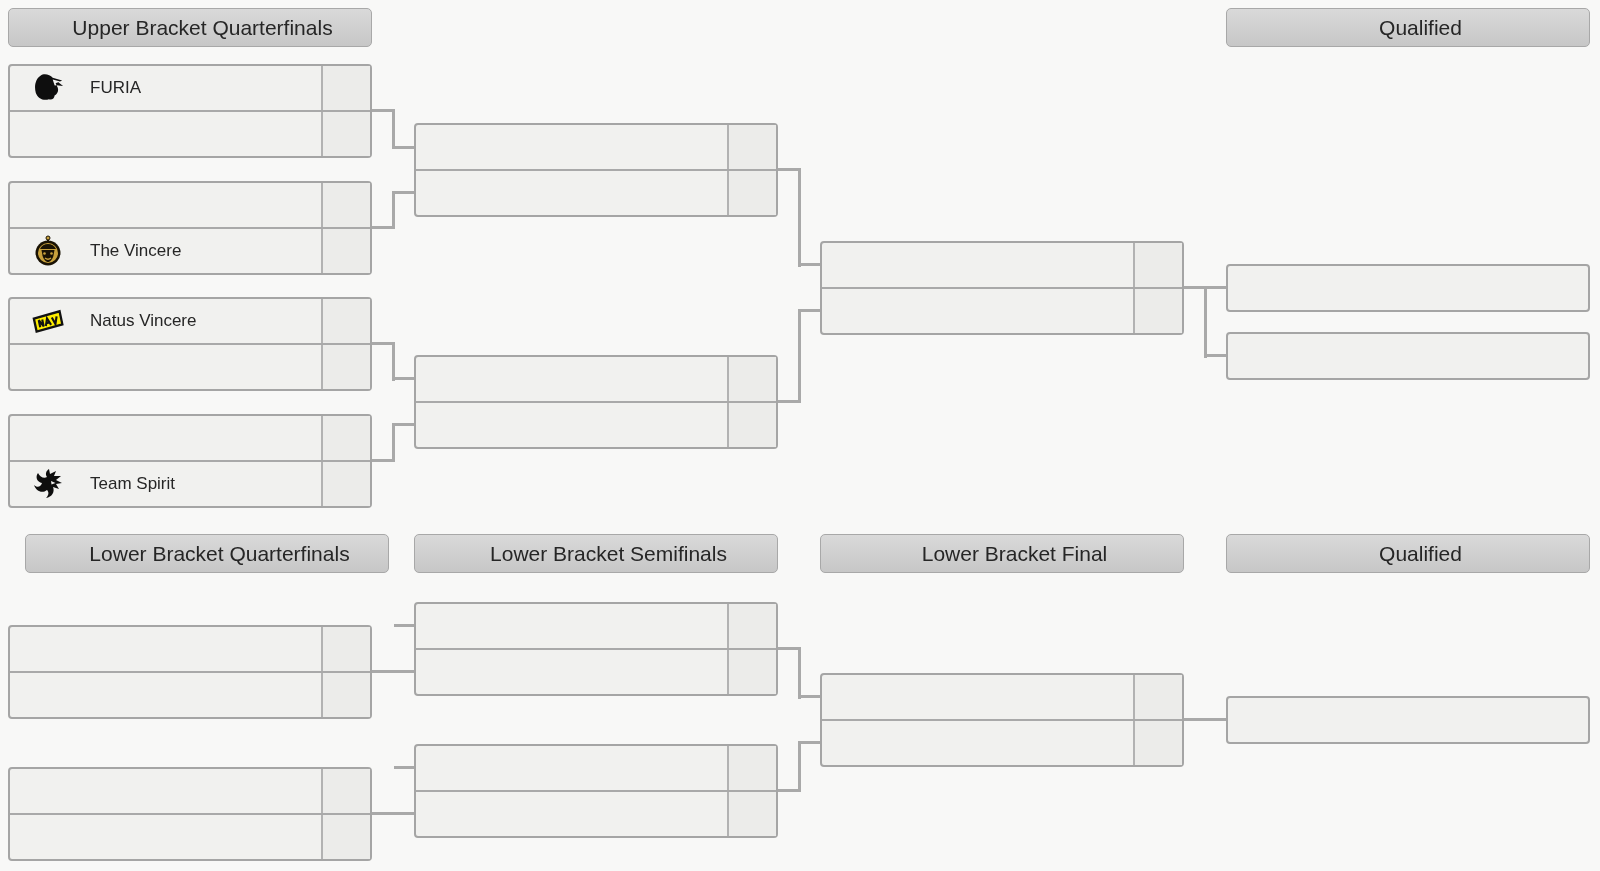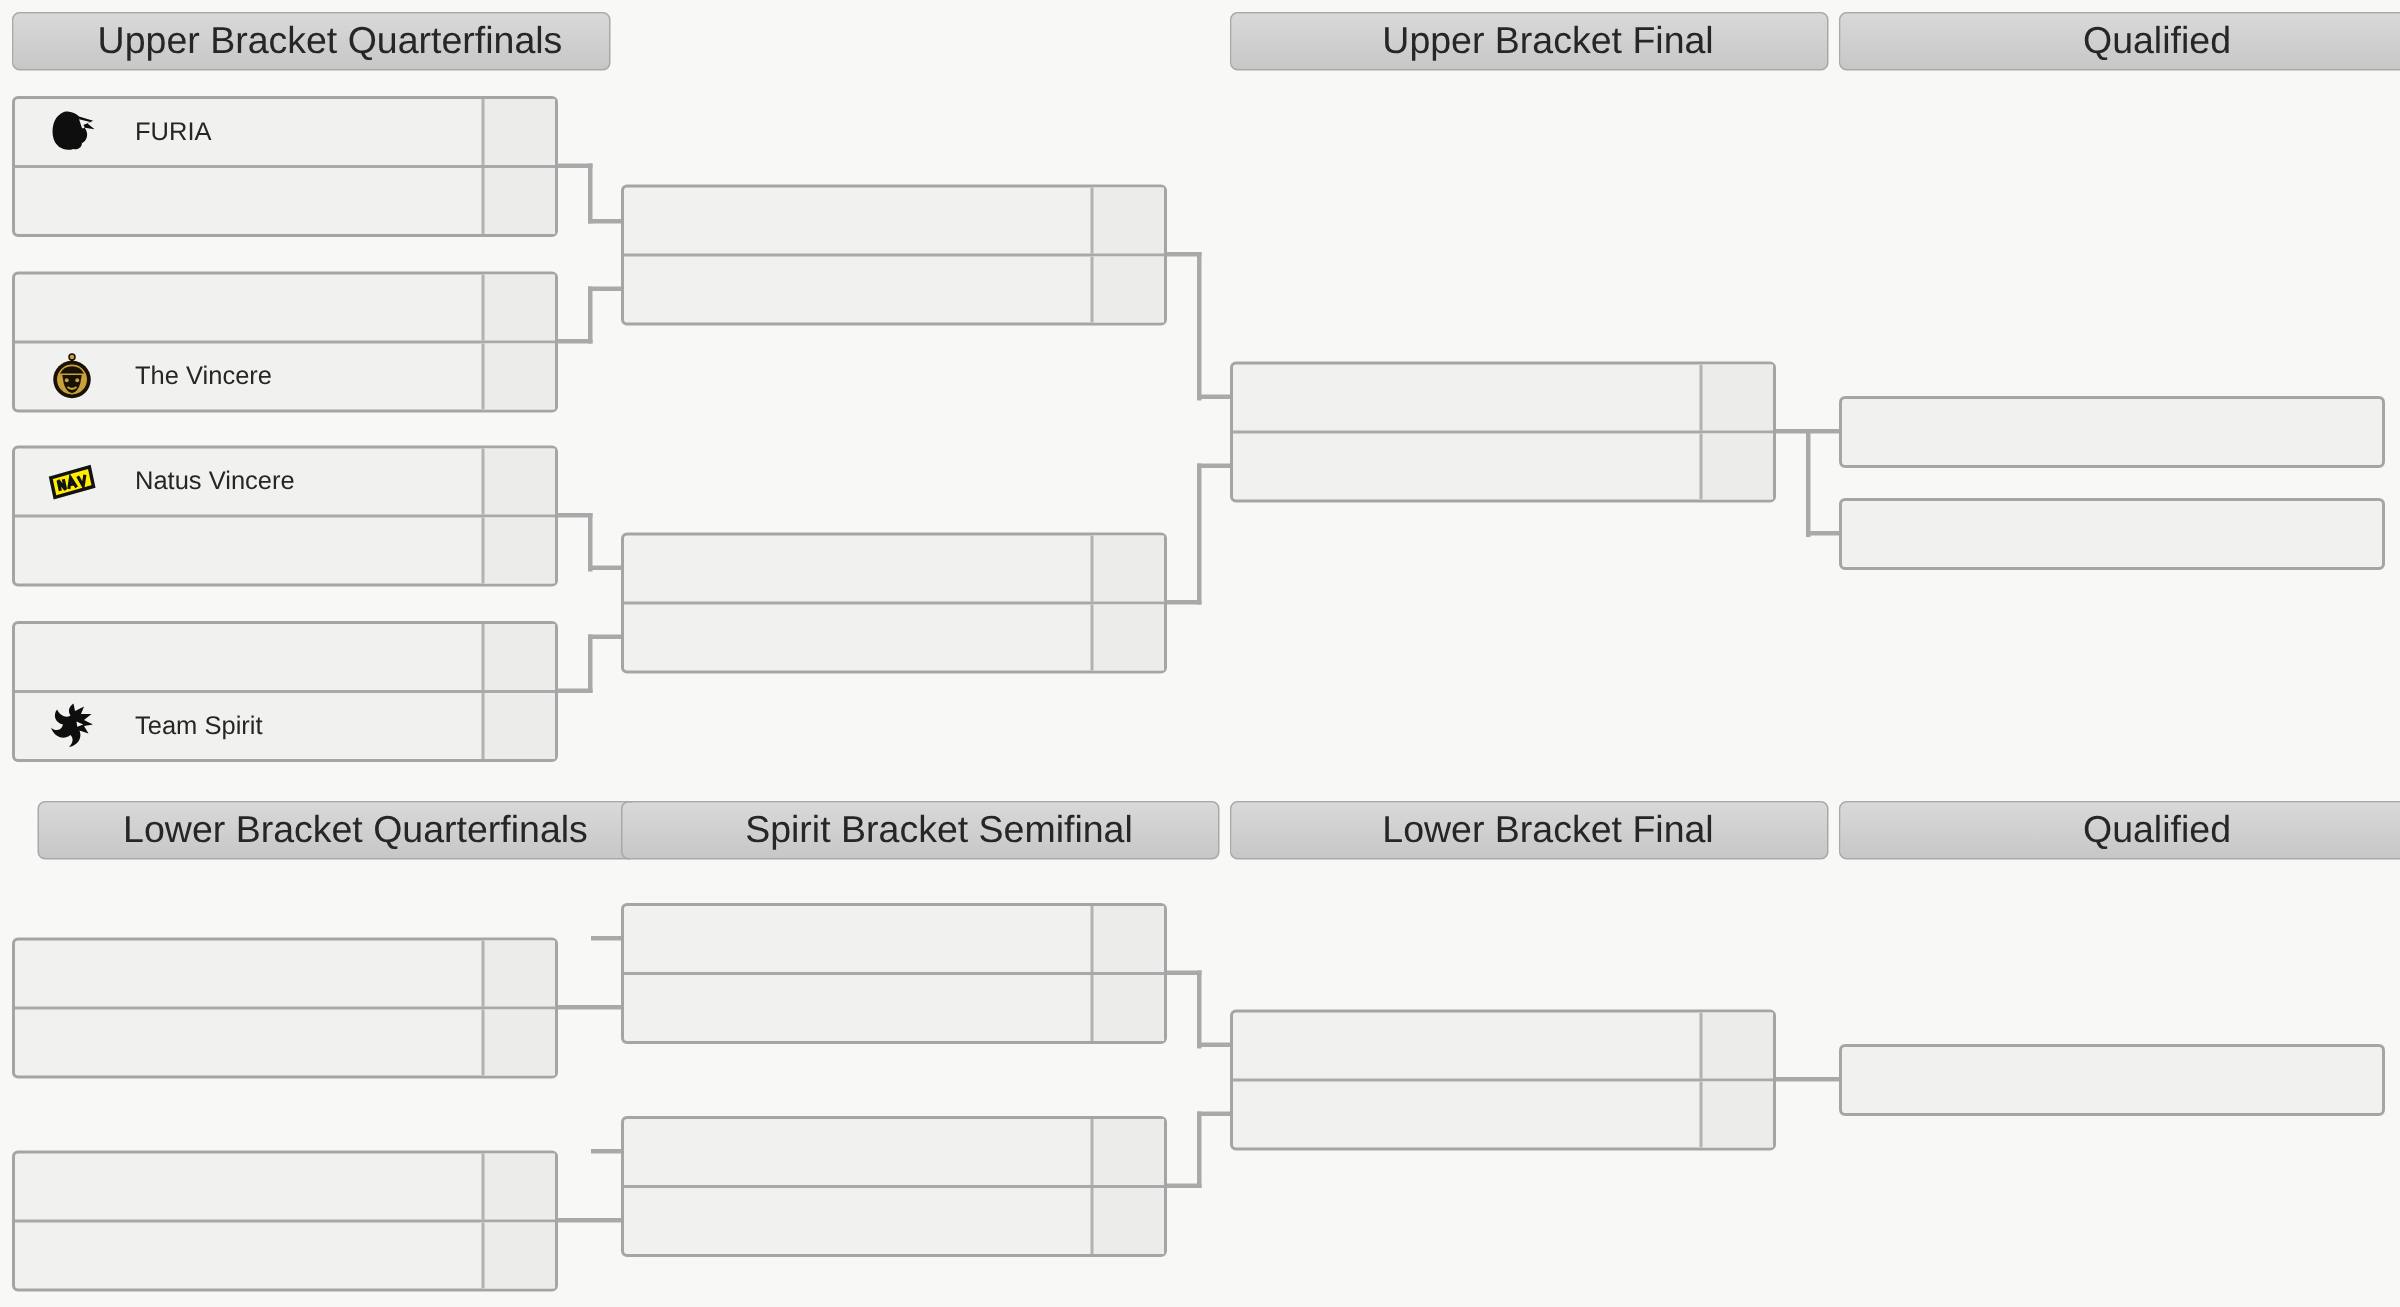--- a/index.html
+++ b/index.html
@@ -1,24 +1,24 @@
 <!DOCTYPE html>
 <html><head>
 <meta charset="utf-8">
 <style>
   html,body{margin:0;padding:0;background:#f8f8f7;}
   body{font-family:"Liberation Sans",sans-serif;}
   .bracket{position:relative;width:1600px;height:871px;overflow:hidden;background:#f8f8f7;}
 
   .col-header{
-    position:absolute;width:399px;height:39px;box-sizing:border-box;
+    position:absolute;width:364px;height:39px;box-sizing:border-box;
     background:linear-gradient(#d9d9d9,#c7c7c7);
     border:1px solid #a8a8a8;border-radius:5px;
     display:flex;align-items:center;justify-content:center;
-    font-size:25px;color:#262626;padding-left:25px;
+    font-size:21px;color:#262626;padding-left:25px;
   }
 
   .match{
     position:absolute;width:364px;box-sizing:border-box;
     background:#f1f1ef;border:2px solid #a5a5a5;border-radius:4px;
     z-index:2;
   }
   .slot{height:44px;display:flex;align-items:center;position:relative;}
   .slot + .slot{border-top:2px solid #a9a9a9;}
   .logo{width:32px;height:32px;margin-left:22px;display:flex;align-items:center;justify-content:center;flex:0 0 auto;}
@@ -40,32 +40,29 @@
   .line{position:absolute;background:#a9a9a9;z-index:1;}
 </style>
 </head>
 <body>
 
 <div class="bracket">
 
   <div class="col-header" style="left:8px;top:8px">
       <span>Upper Bracket Quarterfinals</span>
     </div>
-  <div class="col-header" style="left:820px;top:8px">
-      <span>Upper Bracket Final</span>
-    </div>
   <div class="col-header" style="left:1226px;top:8px">
       <span>Qualified</span>
     </div>
 
   <div class="col-header" style="left:25px;top:534px">
       <span>Lower Bracket Quarterfinals</span>
     </div>
   <div class="col-header" style="left:414px;top:534px">
-      <span>Spirit Bracket Semifinal</span>
+      <span>Lower Bracket Semifinals</span>
     </div>
   <div class="col-header" style="left:820px;top:534px">
       <span>Lower Bracket Final</span>
     </div>
   <div class="col-header" style="left:1226px;top:534px">
       <span>Qualified</span>
     </div>
 
   <div class="match" style="left:8px;top:64px">
     <div class="slot">

